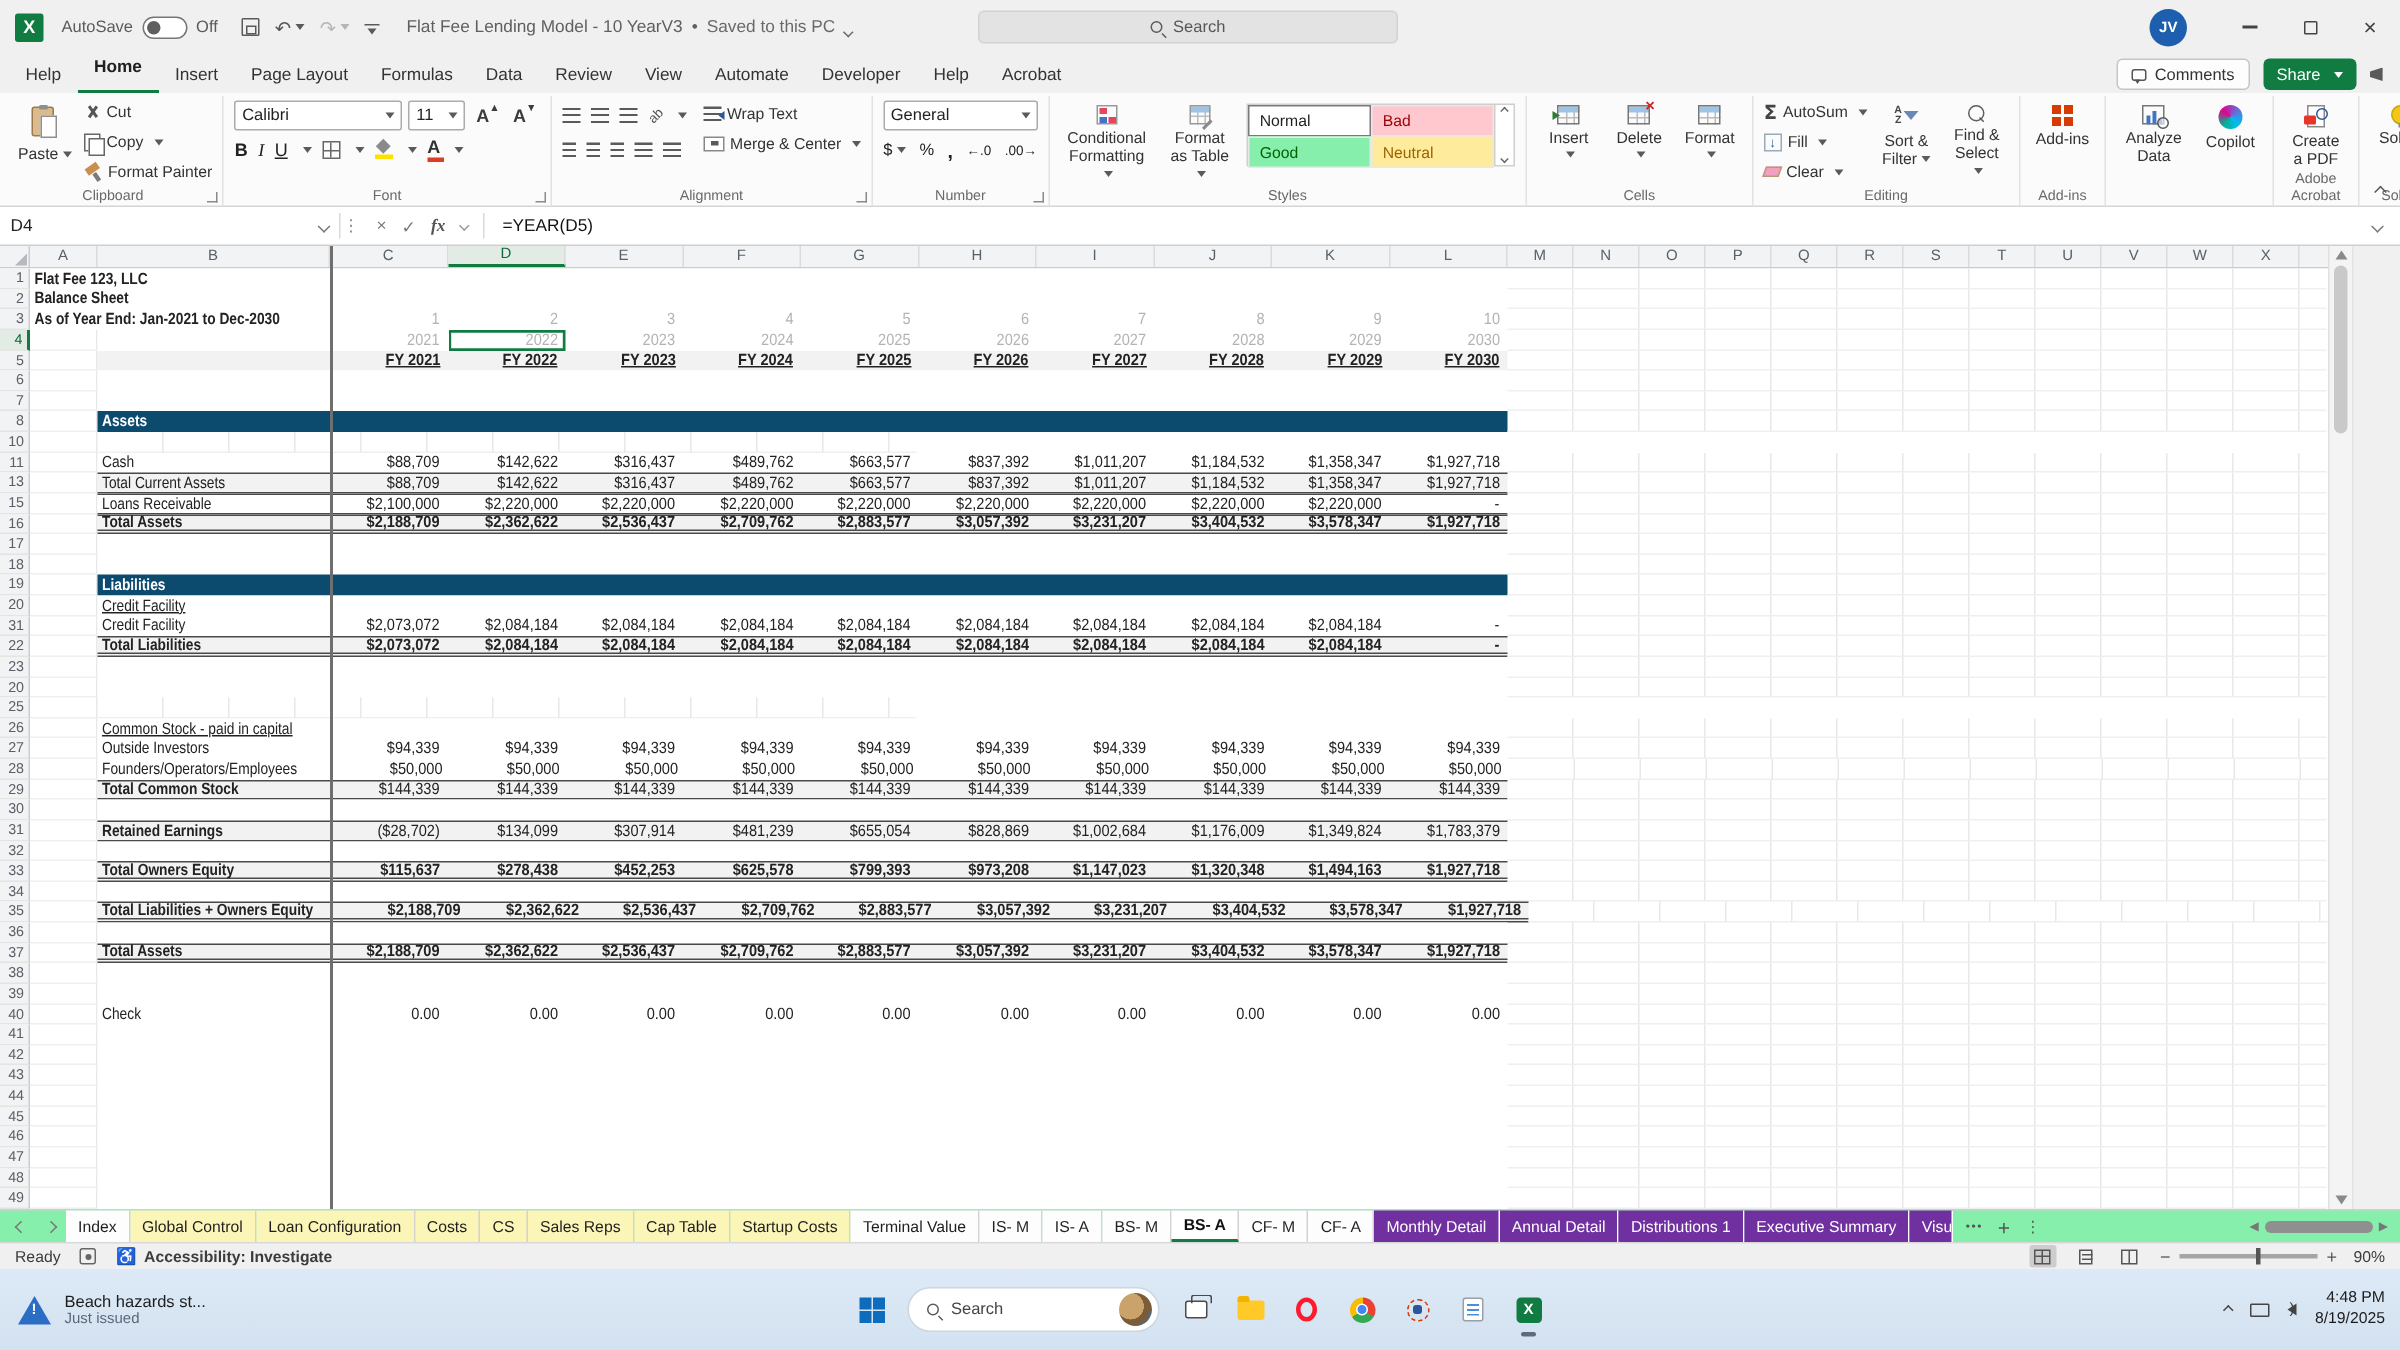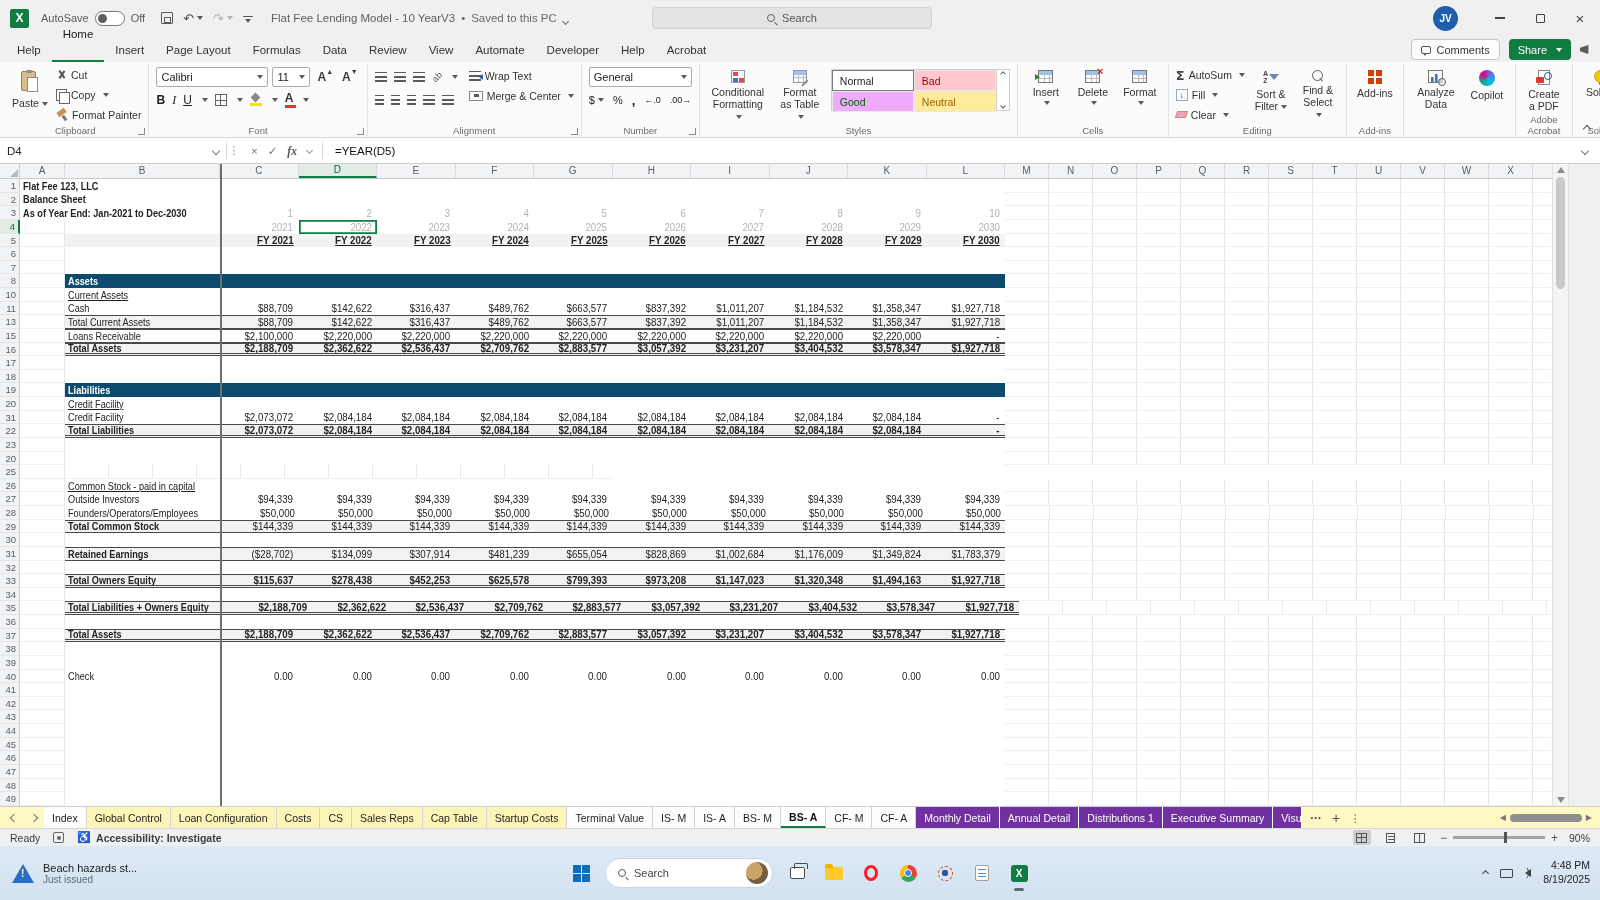--- a/index.html
+++ b/index.html
@@ -36,21 +36,21 @@
   .avatar{width:25px;height:25px;border-radius:50%;background:#1d5fae;color:#fff;font-size:10px;font-weight:bold;display:flex;align-items:center;justify-content:center;margin-right:22px}
   .winb{width:40px;height:36px;display:flex;align-items:center;justify-content:center;color:#444}
   .ic-min{width:10px;height:1.4px;background:#444}
   .ic-max{width:9px;height:9px;border:1.2px solid #444;border-radius:1px}
   .ic-close{font-size:15px;line-height:1}
 
   
   .mtabs{height:26px;background:#f0f0f0;display:flex;align-items:flex-end;padding:0 8px 0 6px;position:relative}
   .rtabs{display:flex;align-items:flex-end}
   .rtab{padding:5px 11px 6px;font-size:11.5px;color:#333;white-space:nowrap}
-  .rtab.active{font-weight:normal;color:#202020;border-bottom:2.4px solid #107c41;padding-bottom:20px}
+  .rtab.active{font-weight:bold;color:#202020;border-bottom:2.4px solid #107c41;padding-bottom:9px}
   .mtabs-right{margin-left:auto;display:flex;align-items:center;gap:9px;padding-bottom:2px}
   .combtn{display:flex;align-items:center;gap:5px;height:21px;padding:0 9px;border:1px solid #c5c5c5;border-radius:4px;background:#fdfdfd;color:#333}
   .bubble{width:10px;height:8px;border:1.2px solid #555;border-radius:2px;position:relative}
   .bubble:after{content:"";position:absolute;left:1px;bottom:-3px;border-left:2px solid transparent;border-right:2px solid transparent;border-top:3px solid #555}
   .sharebtn{display:flex;align-items:center;gap:6px;height:21px;padding:0 9px;border-radius:4px;background:#107c41;color:#fff}
   .mega{width:12px;height:9px;background:#5a5a5a;clip-path:polygon(0 30%,70% 0,70% 100%,0 70%);position:relative}
 
   
   .ribbon{height:76px;background:#fbfbfb;border-bottom:1px solid #d5d5d5;display:flex;align-items:stretch;padding:2px 2px 0 2px;position:relative}
   .grp{position:relative;display:flex;gap:5px;padding:3px 7px 14px;border-right:1px solid #e2e2e2}
@@ -166,21 +166,21 @@
   .acell{box-shadow:inset 0 0 0 1.8px #107c41}
   .freeze{position:absolute;left:220px;top:0;height:642px;width:1.6px;background:#6f6f6f;z-index:5}
   .vscroll{position:absolute;right:32px;top:0;bottom:0;width:16px;background:#f4f4f4;border-left:1px solid #e0e0e0;display:flex;flex-direction:column;align-items:center;padding:3px 0;z-index:6}
   .sarr{width:0;height:0;border-left:4px solid transparent;border-right:4px solid transparent}
   .sarr.up{border-bottom:6px solid #8a8a8a}
   .sarr.dn{border-top:6px solid #8a8a8a;margin-top:auto}
   .thumbv{width:9px;height:112px;border-radius:5px;background:#c9c9c9;margin-top:4px}
   .rightgap{position:absolute;right:0;top:0;bottom:0;width:32px;background:#f0f0f0;border-left:1px solid #e3e3e3;z-index:6}
 
   
-  .tabbar{height:22px;background:#fef9c3;border-top:1px solid #cfcfcf;display:flex;align-items:stretch;padding-left:4px;font-size:10.5px;position:relative}
+  .tabbar{height:22px;background:#86efac;border-top:1px solid #cfcfcf;display:flex;align-items:stretch;padding-left:4px;font-size:10.5px;position:relative}
   .tnav{width:20px;display:flex;align-items:center;justify-content:center;color:#777}
   .stabs{display:flex;align-items:stretch}
   .stab{display:flex;align-items:center;padding:0 8px;background:#fdfdfd;border-right:1px solid #d2d2d2;color:#1f1f1f;white-space:nowrap}
   .stab.yellow{background:#fbf5b8}
   .stab.purple{background:#7030a0;color:#fff;border-right-color:#fff}
   .stab.active{background:#fff;font-weight:bold;border-bottom:2.4px solid #107c41;color:#111}
   .stab.trunc{max-width:32px;overflow:hidden;padding-right:0}
   .tmisc{display:flex;align-items:center;gap:10px;padding:0 8px;color:#555}
   .hscroll{margin-left:auto;display:flex;align-items:center;gap:4px;padding-right:8px;color:#777}
   .thumbh{width:72px;height:8px;border-radius:4px;background:#8f8f8f}
@@ -422,21 +422,21 @@
       <span><span>Conditional Formatting</span><i class="dd"></i></span>
     </div>
     <div class="bigbtn" style="min-width:52px">
       <span class="i-ft"></span>
       <span><span>Format as Table</span><i class="dd"></i></span>
     </div>
     <div class="stylegal">
       <div class="stylecol" id="stylegallery">
           <div class="stylecell sel" style="background: rgb(255, 255, 255); color: rgb(31, 31, 31);">Normal</div>
           <div class="stylecell" style="background: rgb(255, 199, 206); color: rgb(156, 0, 6);">Bad</div>
-          <div class="stylecell" style="background: #f0abfc; color: rgb(0, 97, 0);">Good</div>
+          <div class="stylecell" style="background: #86efac; color: rgb(0, 97, 0);">Good</div>
           <div class="stylecell" style="background: rgb(255, 235, 156); color: rgb(156, 101, 0);">Neutral</div>
         </div>
       <div class="galstrip">
         <i class="chv up"></i>
         <i class="chv"></i>
       </div>
     </div>
     <span class="glabel">Styles</span>
   </div>
 
@@ -879,35 +879,20 @@
         <div class="tc"></div>
         <div class="tc"></div>
         <div class="tc"></div>
         <div class="tc"></div>
         <div class="tc"></div>
         <div class="tc part"></div>
       </div>
       <div class="grow">
         <div class="rh">10</div>
         <div class="cA"></div>
-        <div class="strip w t-under">
-          <div class="lbl">
-            <span>Current Assets</span>
-          </div>
-          <div class="v"></div>
-          <div class="v"></div>
-          <div class="v"></div>
-          <div class="v"></div>
-          <div class="v"></div>
-          <div class="v"></div>
-          <div class="v"></div>
-          <div class="v"></div>
-          <div class="v"></div>
-          <div class="v"></div>
-        </div>
         <div class="tc"></div>
         <div class="tc"></div>
         <div class="tc"></div>
         <div class="tc"></div>
         <div class="tc"></div>
         <div class="tc"></div>
         <div class="tc"></div>
         <div class="tc"></div>
         <div class="tc"></div>
         <div class="tc"></div>

